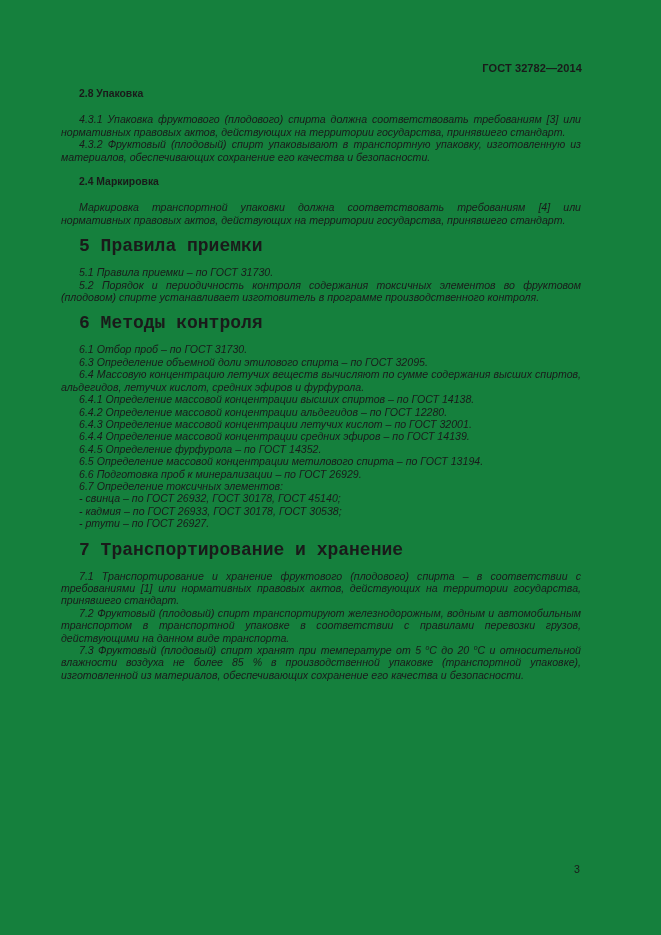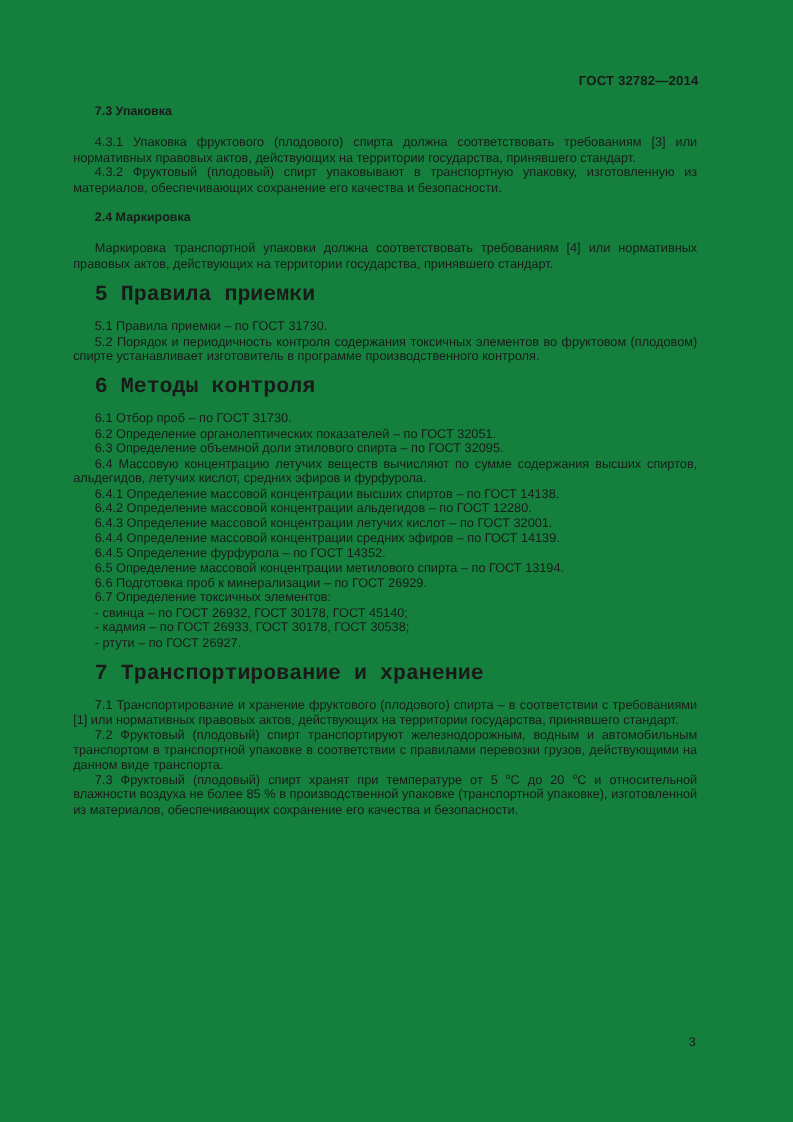--- a/index.html
+++ b/index.html
@@ -3,55 +3,54 @@
 <meta charset="utf-8">
 <style>
   html, body { margin: 0; padding: 0; background: #ffffff; }
   body { width: 661px; height: 935px; position: relative; overflow: hidden;
          font-family: "Liberation Sans", sans-serif; color: #1a1a1a; }
   .page { position: absolute; left: 0; top: 0; width: 661px; height: 935px; background: #15803d; }
   .doc-header { position: absolute; top: 62px; right: 79px; font-weight: bold; font-size: 11px; letter-spacing: 0.1px; }
   .content { position: absolute; left: 61px; top: 88px; width: 520px; font-size: 10.6px; line-height: 12.4px; }
   .h4 { font-weight: bold; font-size: 10.4px; margin: 0 0 0 18px; }
   .h2 { font-weight: bold; font-size: 18px; margin: 0 0 0 18px; line-height: 16px; font-family: Liberation Mono, monospace; }
-  p { margin: 0; text-align: justify; text-indent: 18px; }
+  p { margin: 0; text-align: justify; text-indent: 18px; font-style: italic; }
   p.noind { text-indent: 0; padding-left: 18px; }
   .gap-s { height: 13px; }
   .gap-m { height: 12px; }
   .page-number { position: absolute; top: 863px; left: 574px; font-size: 10.6px; }
   sup { font-size: 7px; vertical-align: 4px; line-height: 0; }
 </style>
 </head>
 <body>
 
 <div class="page">
   <div class="doc-header">ГОСТ 32782—2014</div>
 
   <div class="content">
-    <div class="h4">7.3 Упаковка</div>
+    <div class="h4">2.8 Упаковка</div>
     <div class="gap-s"></div>
     <p>4.3.1 Упаковка фруктового (плодового) спирта должна соответствовать требованиям [3] или нормативных правовых актов, действующих на территории государства, принявшего стандарт.</p>
     <p>4.3.2 Фруктовый (плодовый) спирт упаковывают в транспортную упаковку, изготовленную из материалов, обеспечивающих сохранение его качества и безопасности.</p>
     <div class="gap-s"></div>
 
     <div class="h4">2.4 Маркировка</div>
     <div class="gap-s"></div>
     <p>Маркировка транспортной упаковки должна соответствовать требованиям [4] или нормативных правовых актов, действующих на территории государства, принявшего стандарт.</p>
     <div class="gap-m"></div>
 
     <div class="h2">5 Правила приемки</div>
     <div class="gap-m"></div>
     <p>5.1 Правила приемки – по ГОСТ 31730.</p>
     <p>5.2 Порядок и периодичность контроля содержания токсичных элементов во фруктовом (плодовом) спирте устанавливает изготовитель в программе производственного контроля.</p>
     <div class="gap-m"></div>
 
     <div class="h2">6 Методы контроля</div>
     <div class="gap-m"></div>
     <p>6.1 Отбор проб – по ГОСТ 31730.</p>
-    <p>6.2 Определение органолептических показателей – по ГОСТ 32051.</p>
     <p>6.3 Определение объемной доли этилового спирта – по ГОСТ 32095.</p>
     <p>6.4 Массовую концентрацию летучих веществ вычисляют по сумме содержания высших спиртов, альдегидов, летучих кислот, средних эфиров и фурфурола.</p>
     <p>6.4.1 Определение массовой концентрации высших спиртов – по ГОСТ 14138.</p>
     <p>6.4.2 Определение массовой концентрации альдегидов – по ГОСТ 12280.</p>
     <p>6.4.3 Определение массовой концентрации летучих кислот – по ГОСТ 32001.</p>
     <p>6.4.4 Определение массовой концентрации средних эфиров – по ГОСТ 14139.</p>
     <p>6.4.5 Определение фурфурола – по ГОСТ 14352.</p>
     <p>6.5 Определение массовой концентрации метилового спирта – по ГОСТ 13194.</p>
     <p>6.6 Подготовка проб к минерализации – по ГОСТ 26929.</p>
     <p>6.7 Определение токсичных элементов:</p>

